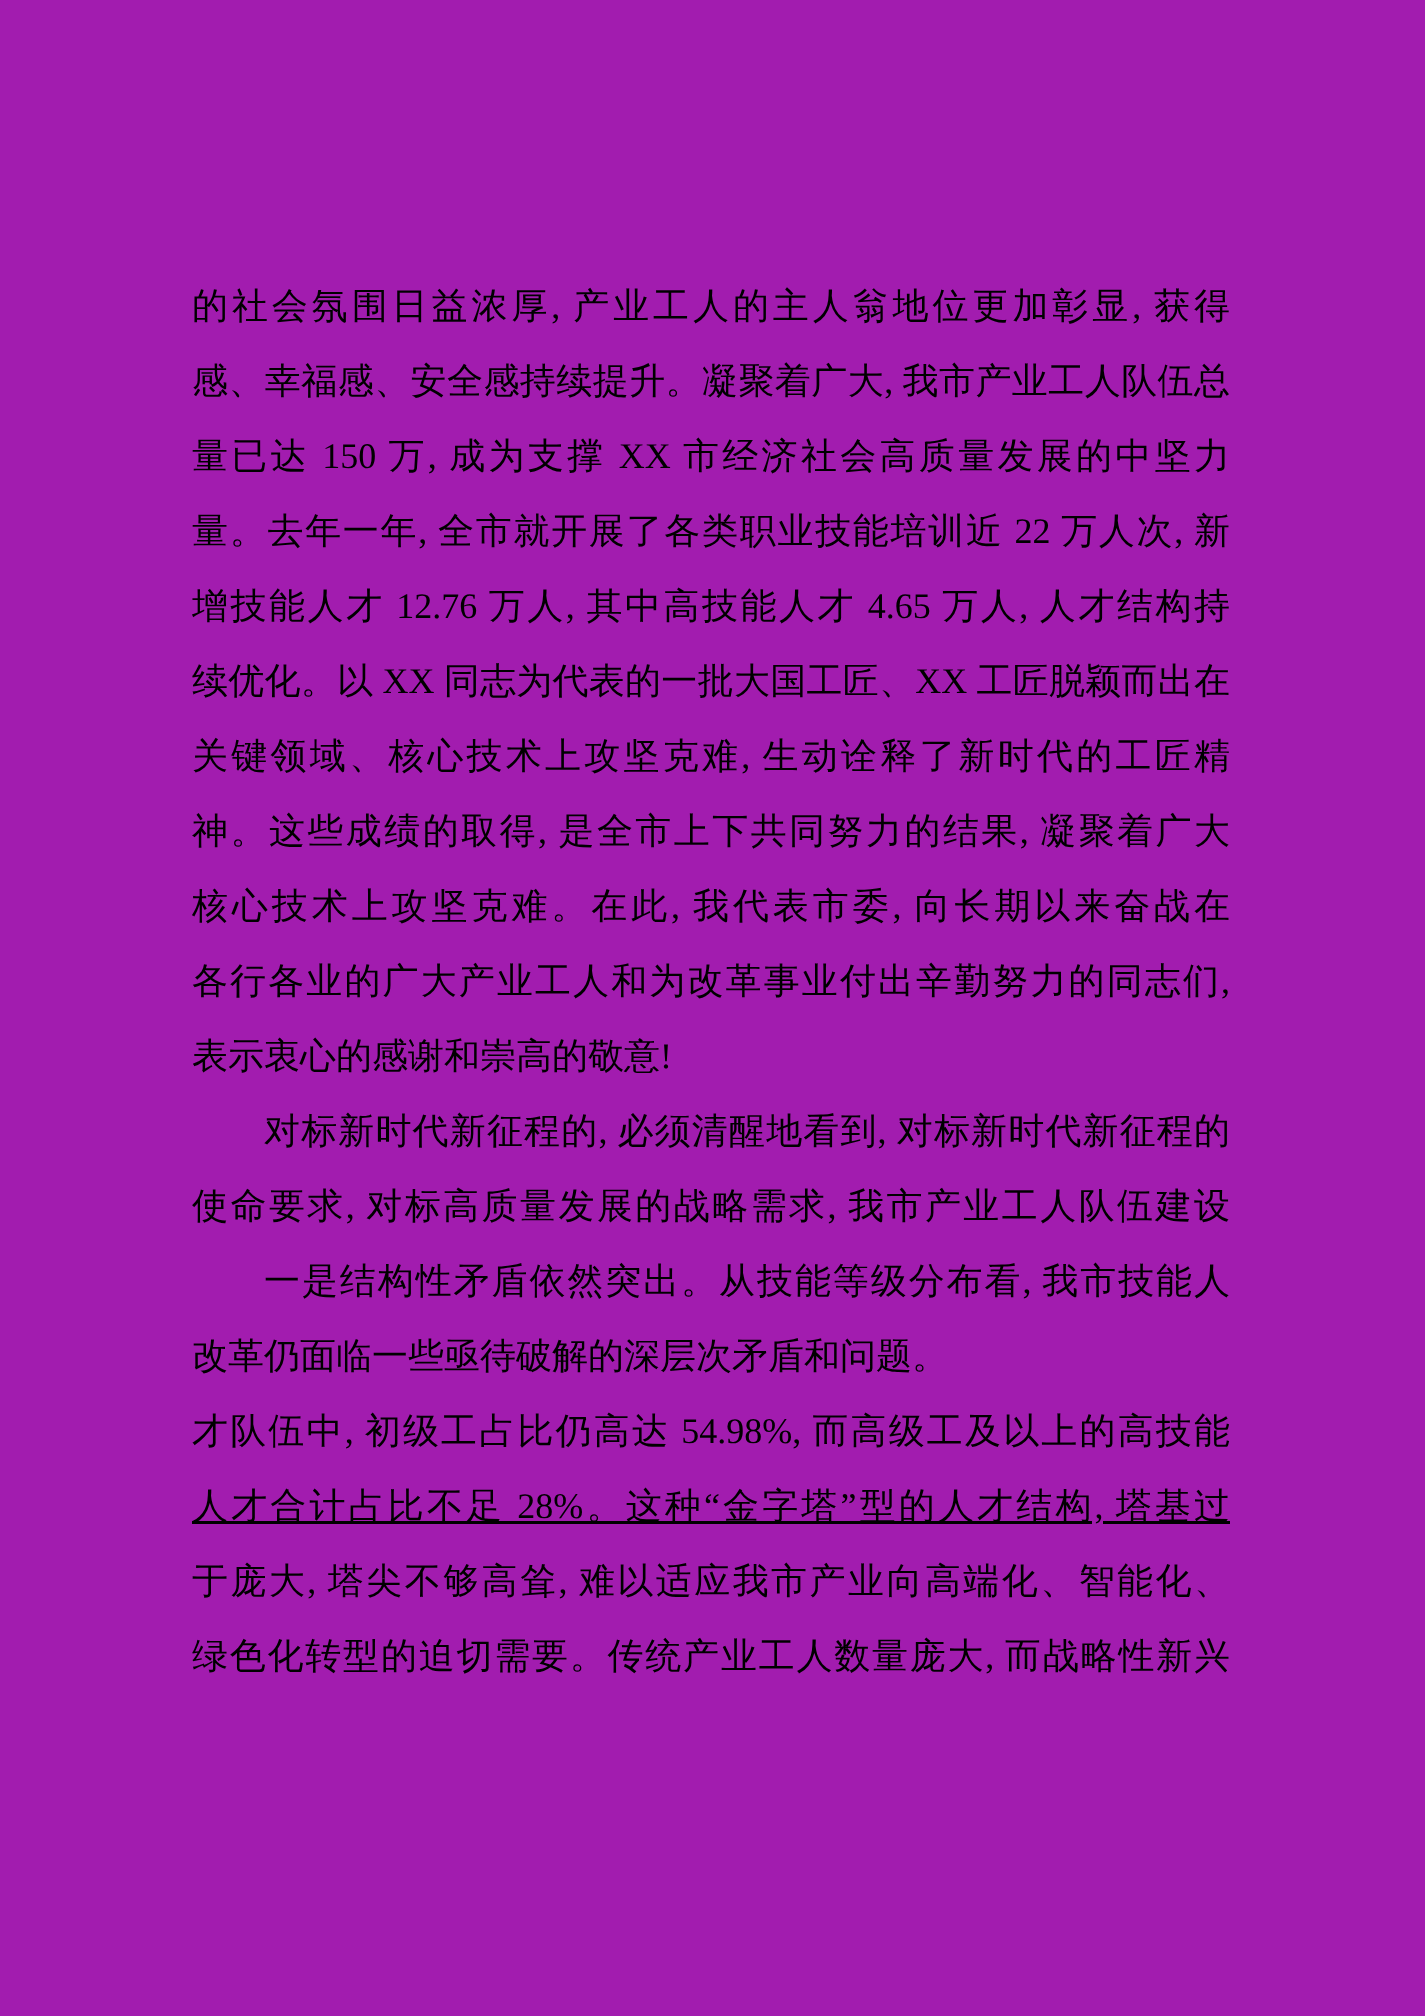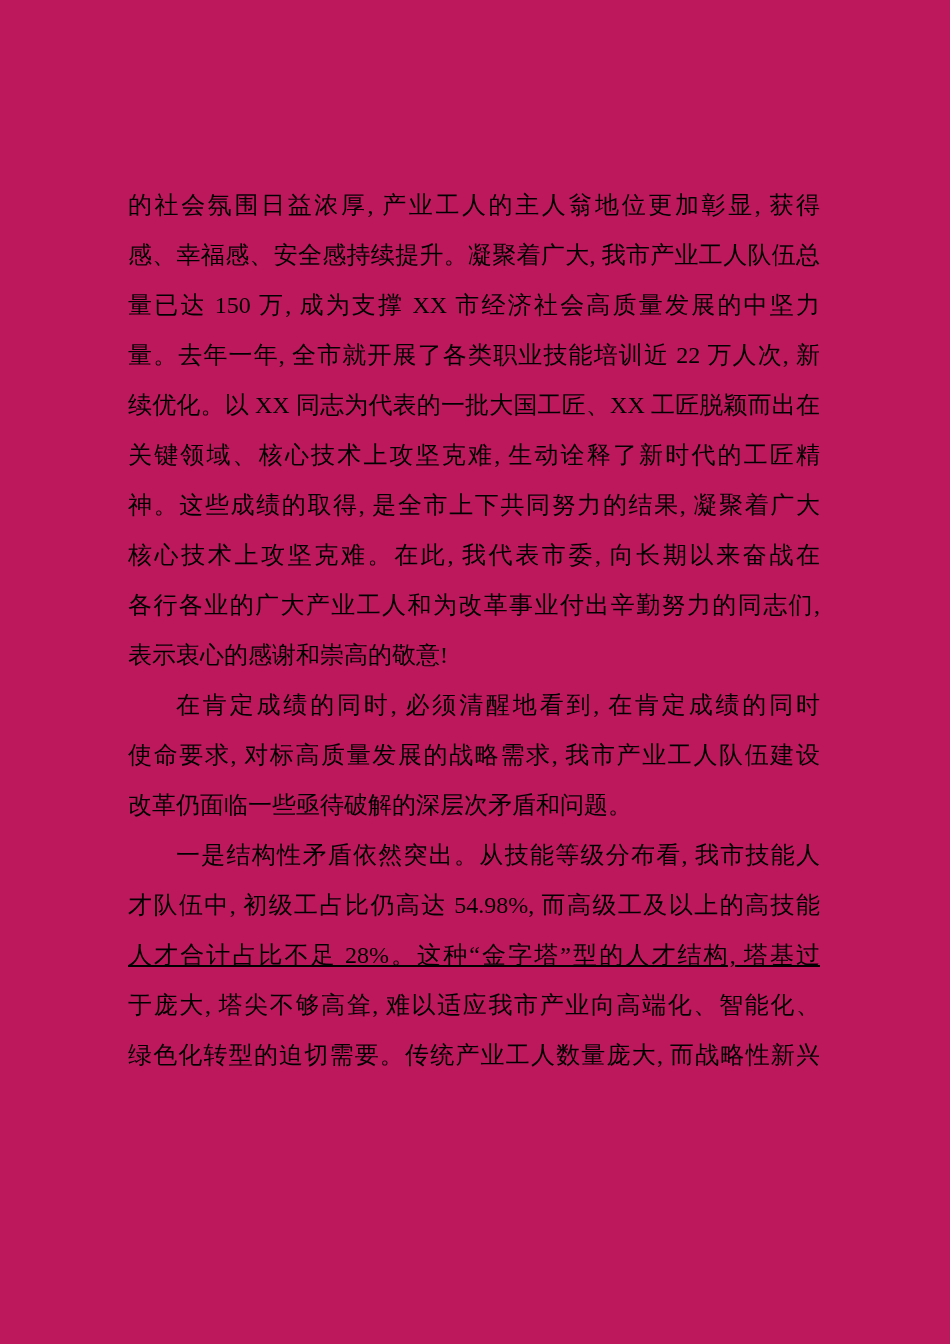--- a/index.html
+++ b/index.html
@@ -12,21 +12,21 @@
     background: #ffffff;
     position: relative;
     overflow: hidden;
   }
   .page {
     position: absolute;
     left: 0;
     top: 0;
     width: 950px;
     height: 1344px;
-    background: #be185d;
+    background: #a21caf;
   }
   .doc-body {
     position: absolute;
     left: 128px;
     top: 180px;
     width: 692px;
   }
   .line {
     height: 50px;
     line-height: 50px;
@@ -50,28 +50,29 @@
 </style>
 </head>
 <body style="background: rgb(255, 255, 255);">
 
 <div class="page">
   <div class="doc-body">
       <div class="line full" style="color: rgb(0, 0, 0);">的社会氛围日益浓厚, 产业工人的主人翁地位更加彰显, 获得</div>
       <div class="line full" style="color: rgb(0, 0, 0);">感、幸福感、安全感持续提升。凝聚着广大, 我市产业工人队伍总</div>
       <div class="line full" style="color: rgb(0, 0, 0);">量已达 150 万, 成为支撑 XX 市经济社会高质量发展的中坚力</div>
       <div class="line full" style="color: rgb(0, 0, 0);">量。去年一年, 全市就开展了各类职业技能培训近 22 万人次, 新</div>
+      <div class="line full" style="color: rgb(0, 0, 0);">增技能人才 12.76 万人, 其中高技能人才 4.65 万人, 人才结构持</div>
       <div class="line full" style="color: rgb(0, 0, 0);">续优化。以 XX 同志为代表的一批大国工匠、XX 工匠脱颖而出在</div>
       <div class="line full" style="color: rgb(0, 0, 0);">关键领域、核心技术上攻坚克难, 生动诠释了新时代的工匠精</div>
       <div class="line full" style="color: rgb(0, 0, 0);">神。这些成绩的取得, 是全市上下共同努力的结果, 凝聚着广大</div>
       <div class="line full" style="color: rgb(0, 0, 0);">核心技术上攻坚克难。在此, 我代表市委, 向长期以来奋战在</div>
       <div class="line full" style="color: rgb(0, 0, 0);">各行各业的广大产业工人和为改革事业付出辛勤努力的同志们,</div>
       <div class="line short" style="color: rgb(0, 0, 0);">表示衷心的感谢和崇高的敬意!</div>
-      <div class="line full indent" style="color: rgb(0, 0, 0);">在肯定成绩的同时, 必须清醒地看到, 在肯定成绩的同时</div>
+      <div class="line full indent" style="color: rgb(0, 0, 0);">对标新时代新征程的, 必须清醒地看到, 对标新时代新征程的</div>
       <div class="line full" style="color: rgb(0, 0, 0);">使命要求, 对标高质量发展的战略需求, 我市产业工人队伍建设</div>
+      <div class="line full indent" style="color: rgb(0, 0, 0);">一是结构性矛盾依然突出。从技能等级分布看, 我市技能人</div>
       <div class="line short" style="color: rgb(0, 0, 0);">改革仍面临一些亟待破解的深层次矛盾和问题。</div>
-      <div class="line full indent" style="color: rgb(0, 0, 0);">一是结构性矛盾依然突出。从技能等级分布看, 我市技能人</div>
       <div class="line full" style="color: rgb(0, 0, 0);">才队伍中, 初级工占比仍高达 54.98%, 而高级工及以上的高技能</div>
       <div class="line full" style="color: rgb(0, 0, 0); text-decoration: underline;">人才合计占比不足 28%。这种“金字塔”型的人才结构, 塔基过</div>
       <div class="line full" style="color: rgb(0, 0, 0);">于庞大, 塔尖不够高耸, 难以适应我市产业向高端化、智能化、</div>
       <div class="line full" style="color: rgb(0, 0, 0);">绿色化转型的迫切需要。传统产业工人数量庞大, 而战略性新兴</div>
     </div>
 </div>
 
 </body></html>

